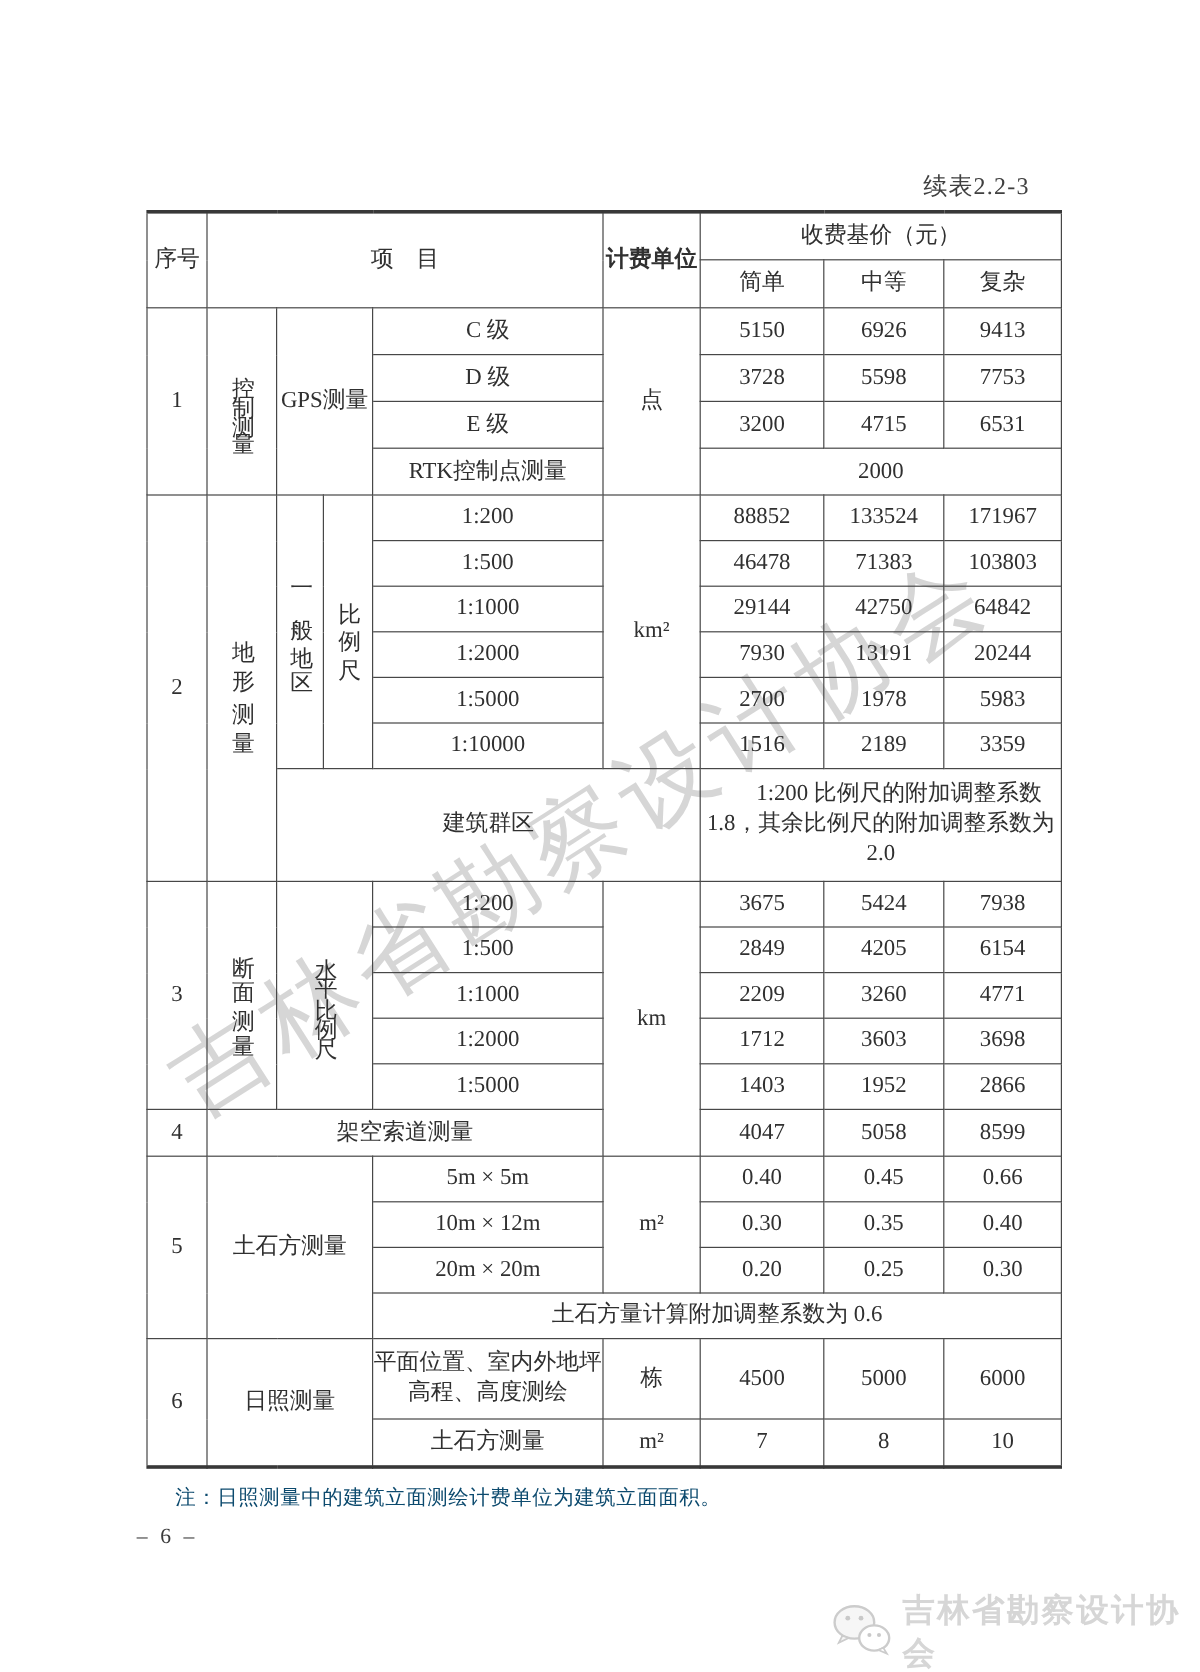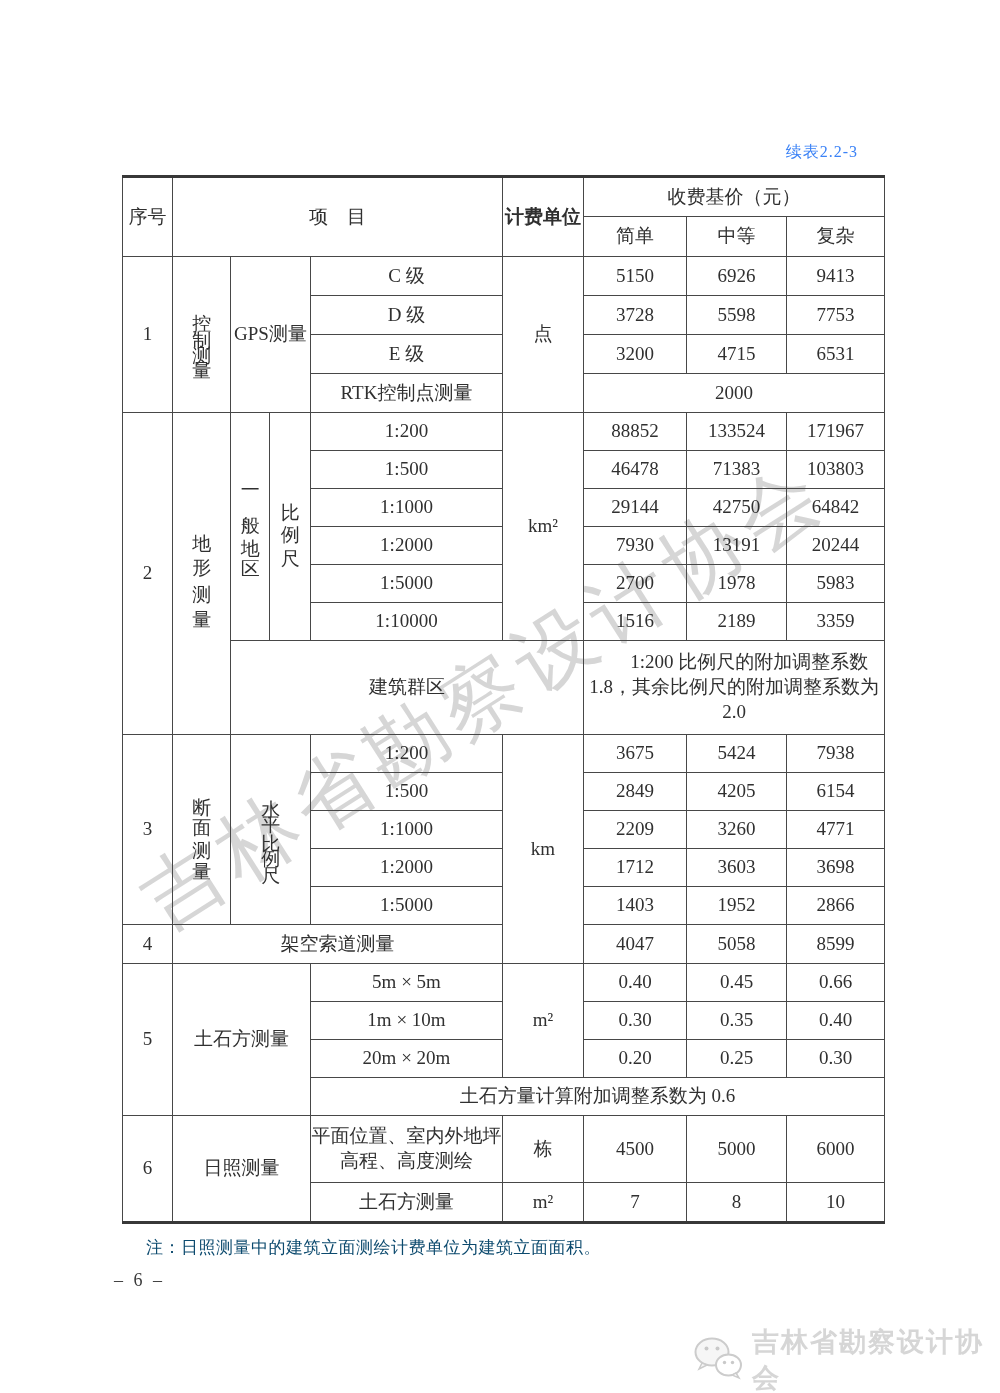--- a/index.html
+++ b/index.html
@@ -10,21 +10,21 @@
   
   .watermark {
     position:absolute; left:150px; top:868px; z-index:0;
     font-size:80px; line-height:80px; letter-spacing:8px; white-space:nowrap;
     color:rgba(130,130,130,0.33); font-family:"DejaVu Serif",serif;
     transform:rotate(-32.5deg); transform-origin:left center;
     pointer-events:none;
   }
   .caption {
     position:absolute; left:122px; top:142px; width:736px; z-index:2;
-    text-align:right; font-size:16px; letter-spacing:1px; color:#3b82f6;
+    text-align:right; font-size:20px; letter-spacing:1px; color:#404040;
   }
   table.fee {
     position:absolute; left:122px; top:175px; width:762px; z-index:1;
     border-collapse:collapse; table-layout:fixed; background:transparent;
     border:1px solid #474747; border-top:3px solid #383838; border-bottom:3px solid #383838;
   }
   table.fee td {
     border:1px solid #474747; text-align:center; vertical-align:middle;
     font-size:19px; line-height:1.3; padding:0; color:#303030;
     overflow:hidden;
@@ -217,21 +217,21 @@
     <tr style="height:38px">
       <td rowspan="4">5</td>
       <td rowspan="4" colspan="3">土石方测量</td>
       <td>5m × 5m</td>
       <td rowspan="3">m²</td>
       <td>0.40</td>
       <td>0.45</td>
       <td>0.66</td>
     </tr>
     <tr style="height:38px">
-      <td>1m × 10m</td>
+      <td>10m × 12m</td>
       <td>0.30</td>
       <td>0.35</td>
       <td>0.40</td>
     </tr>
     <tr style="height:38px">
       <td>20m × 20m</td>
       <td>0.20</td>
       <td>0.25</td>
       <td>0.30</td>
     </tr>

